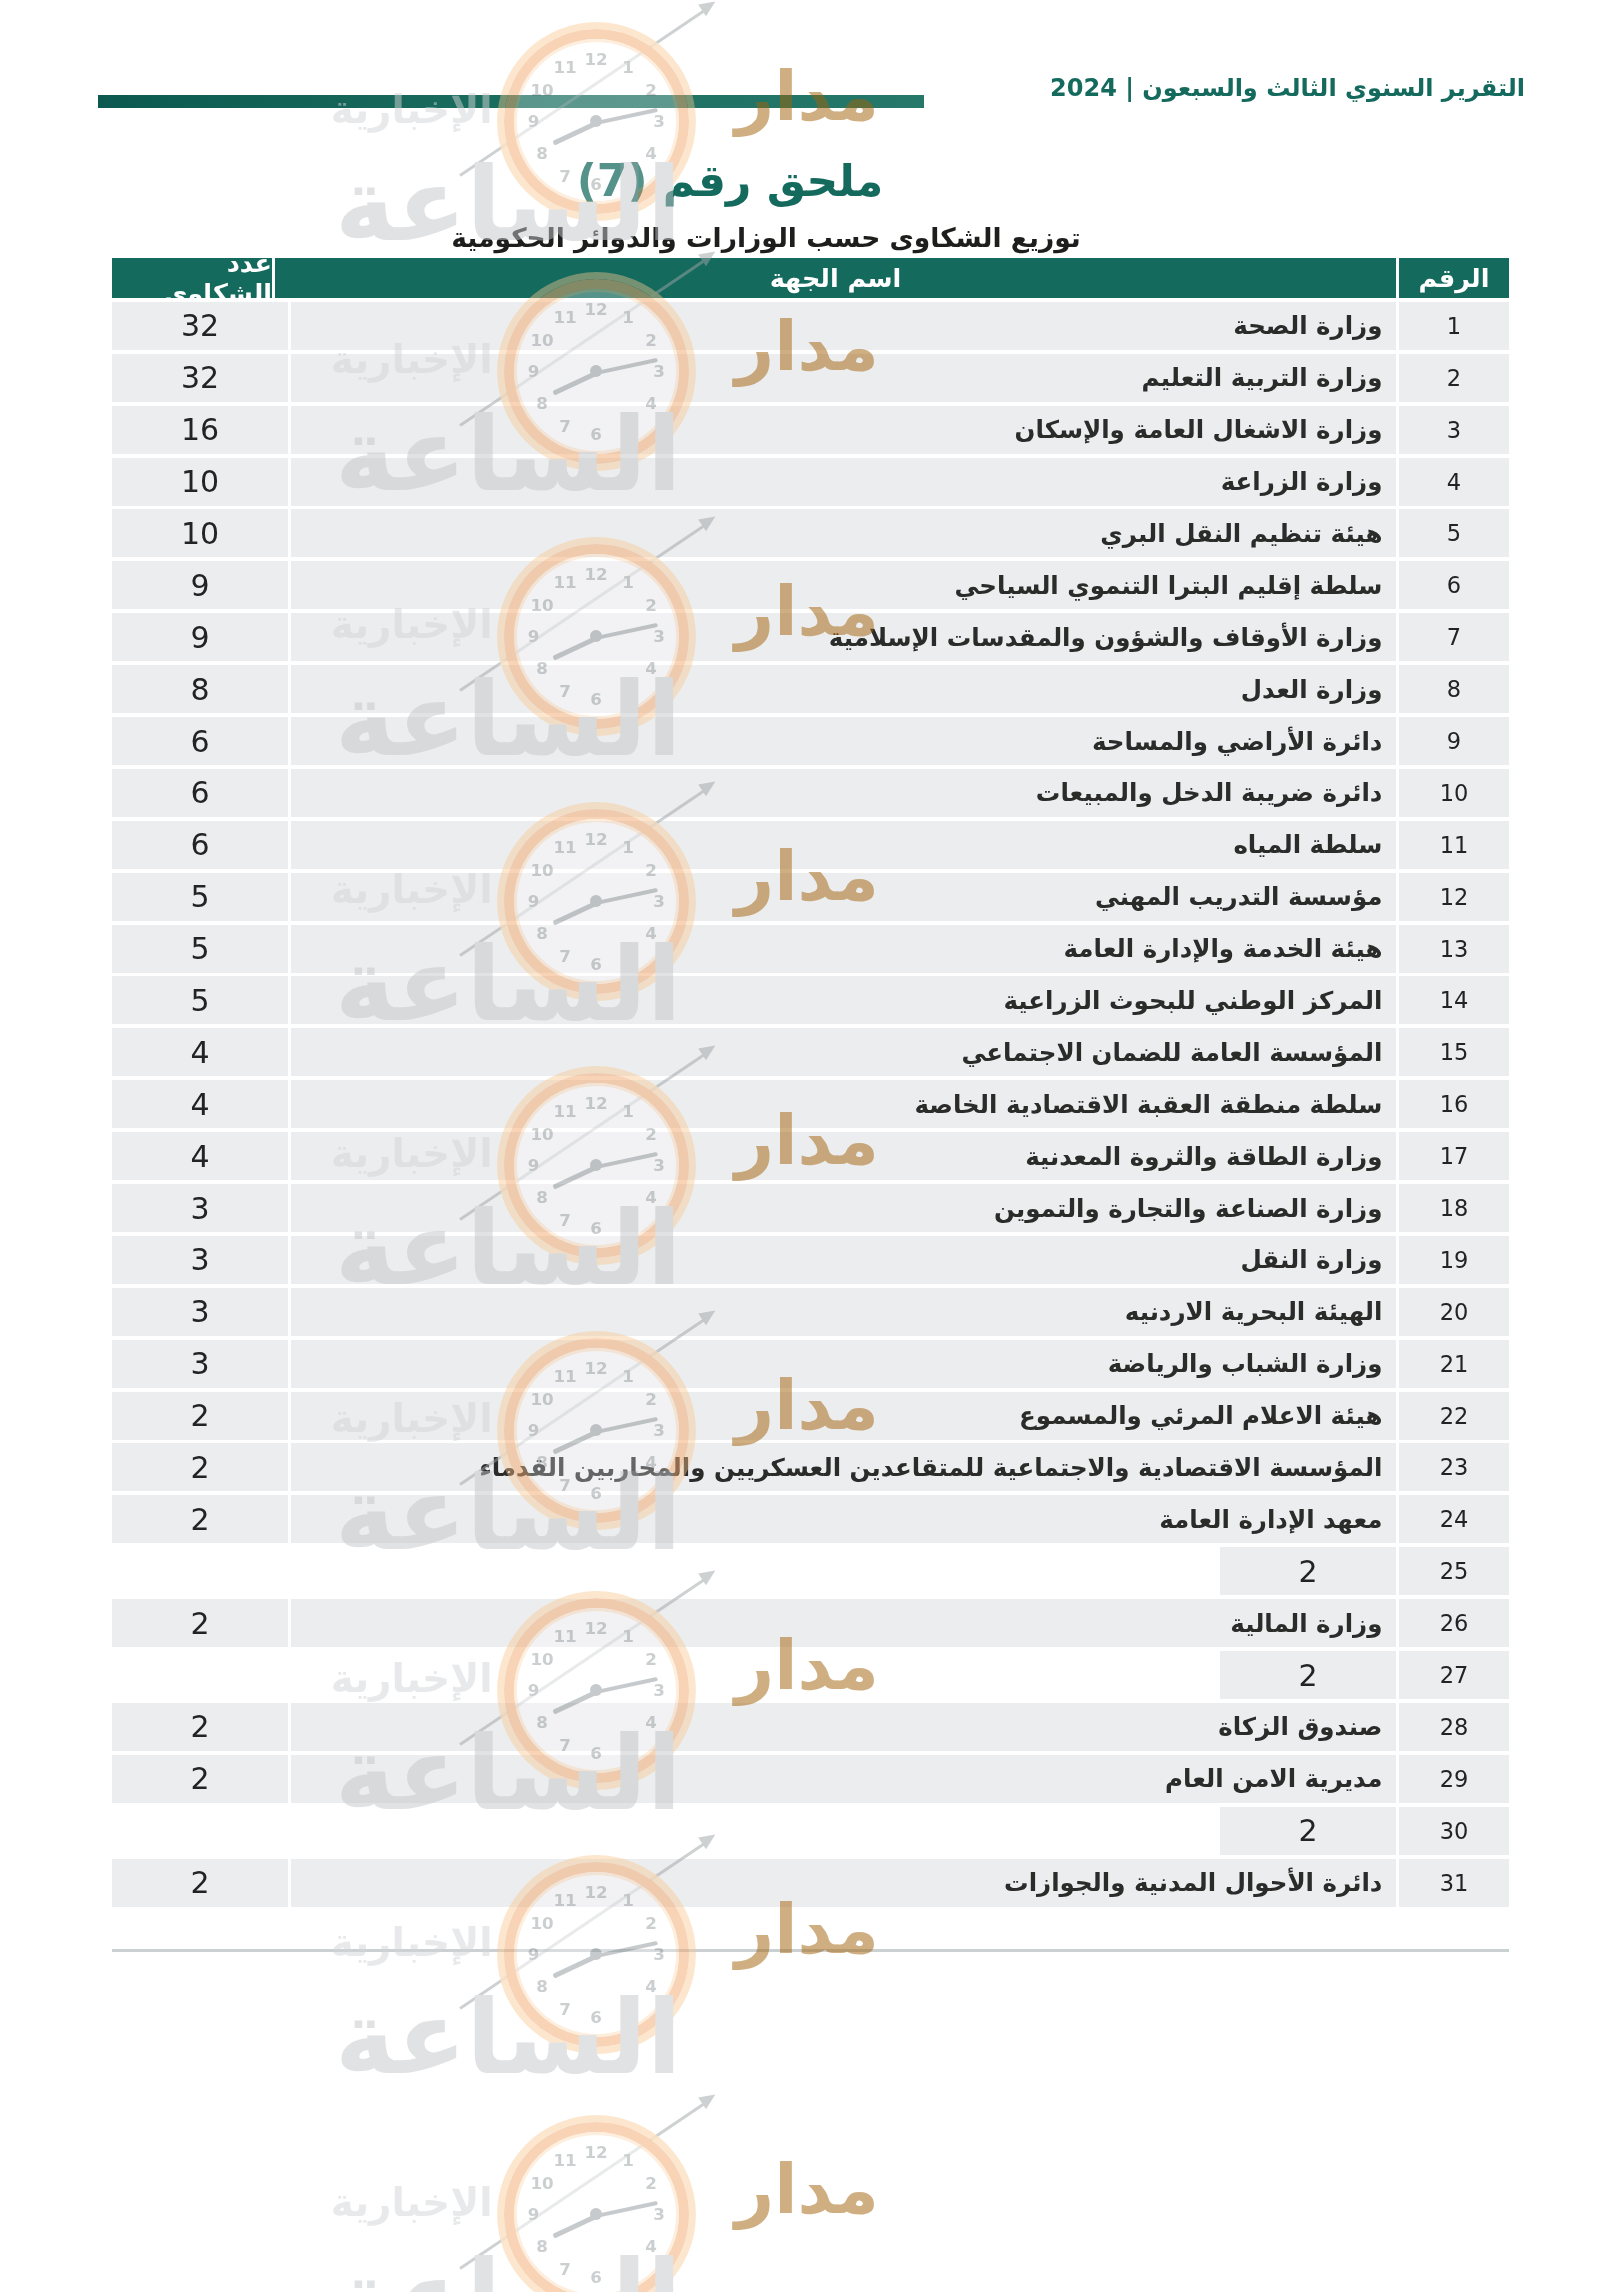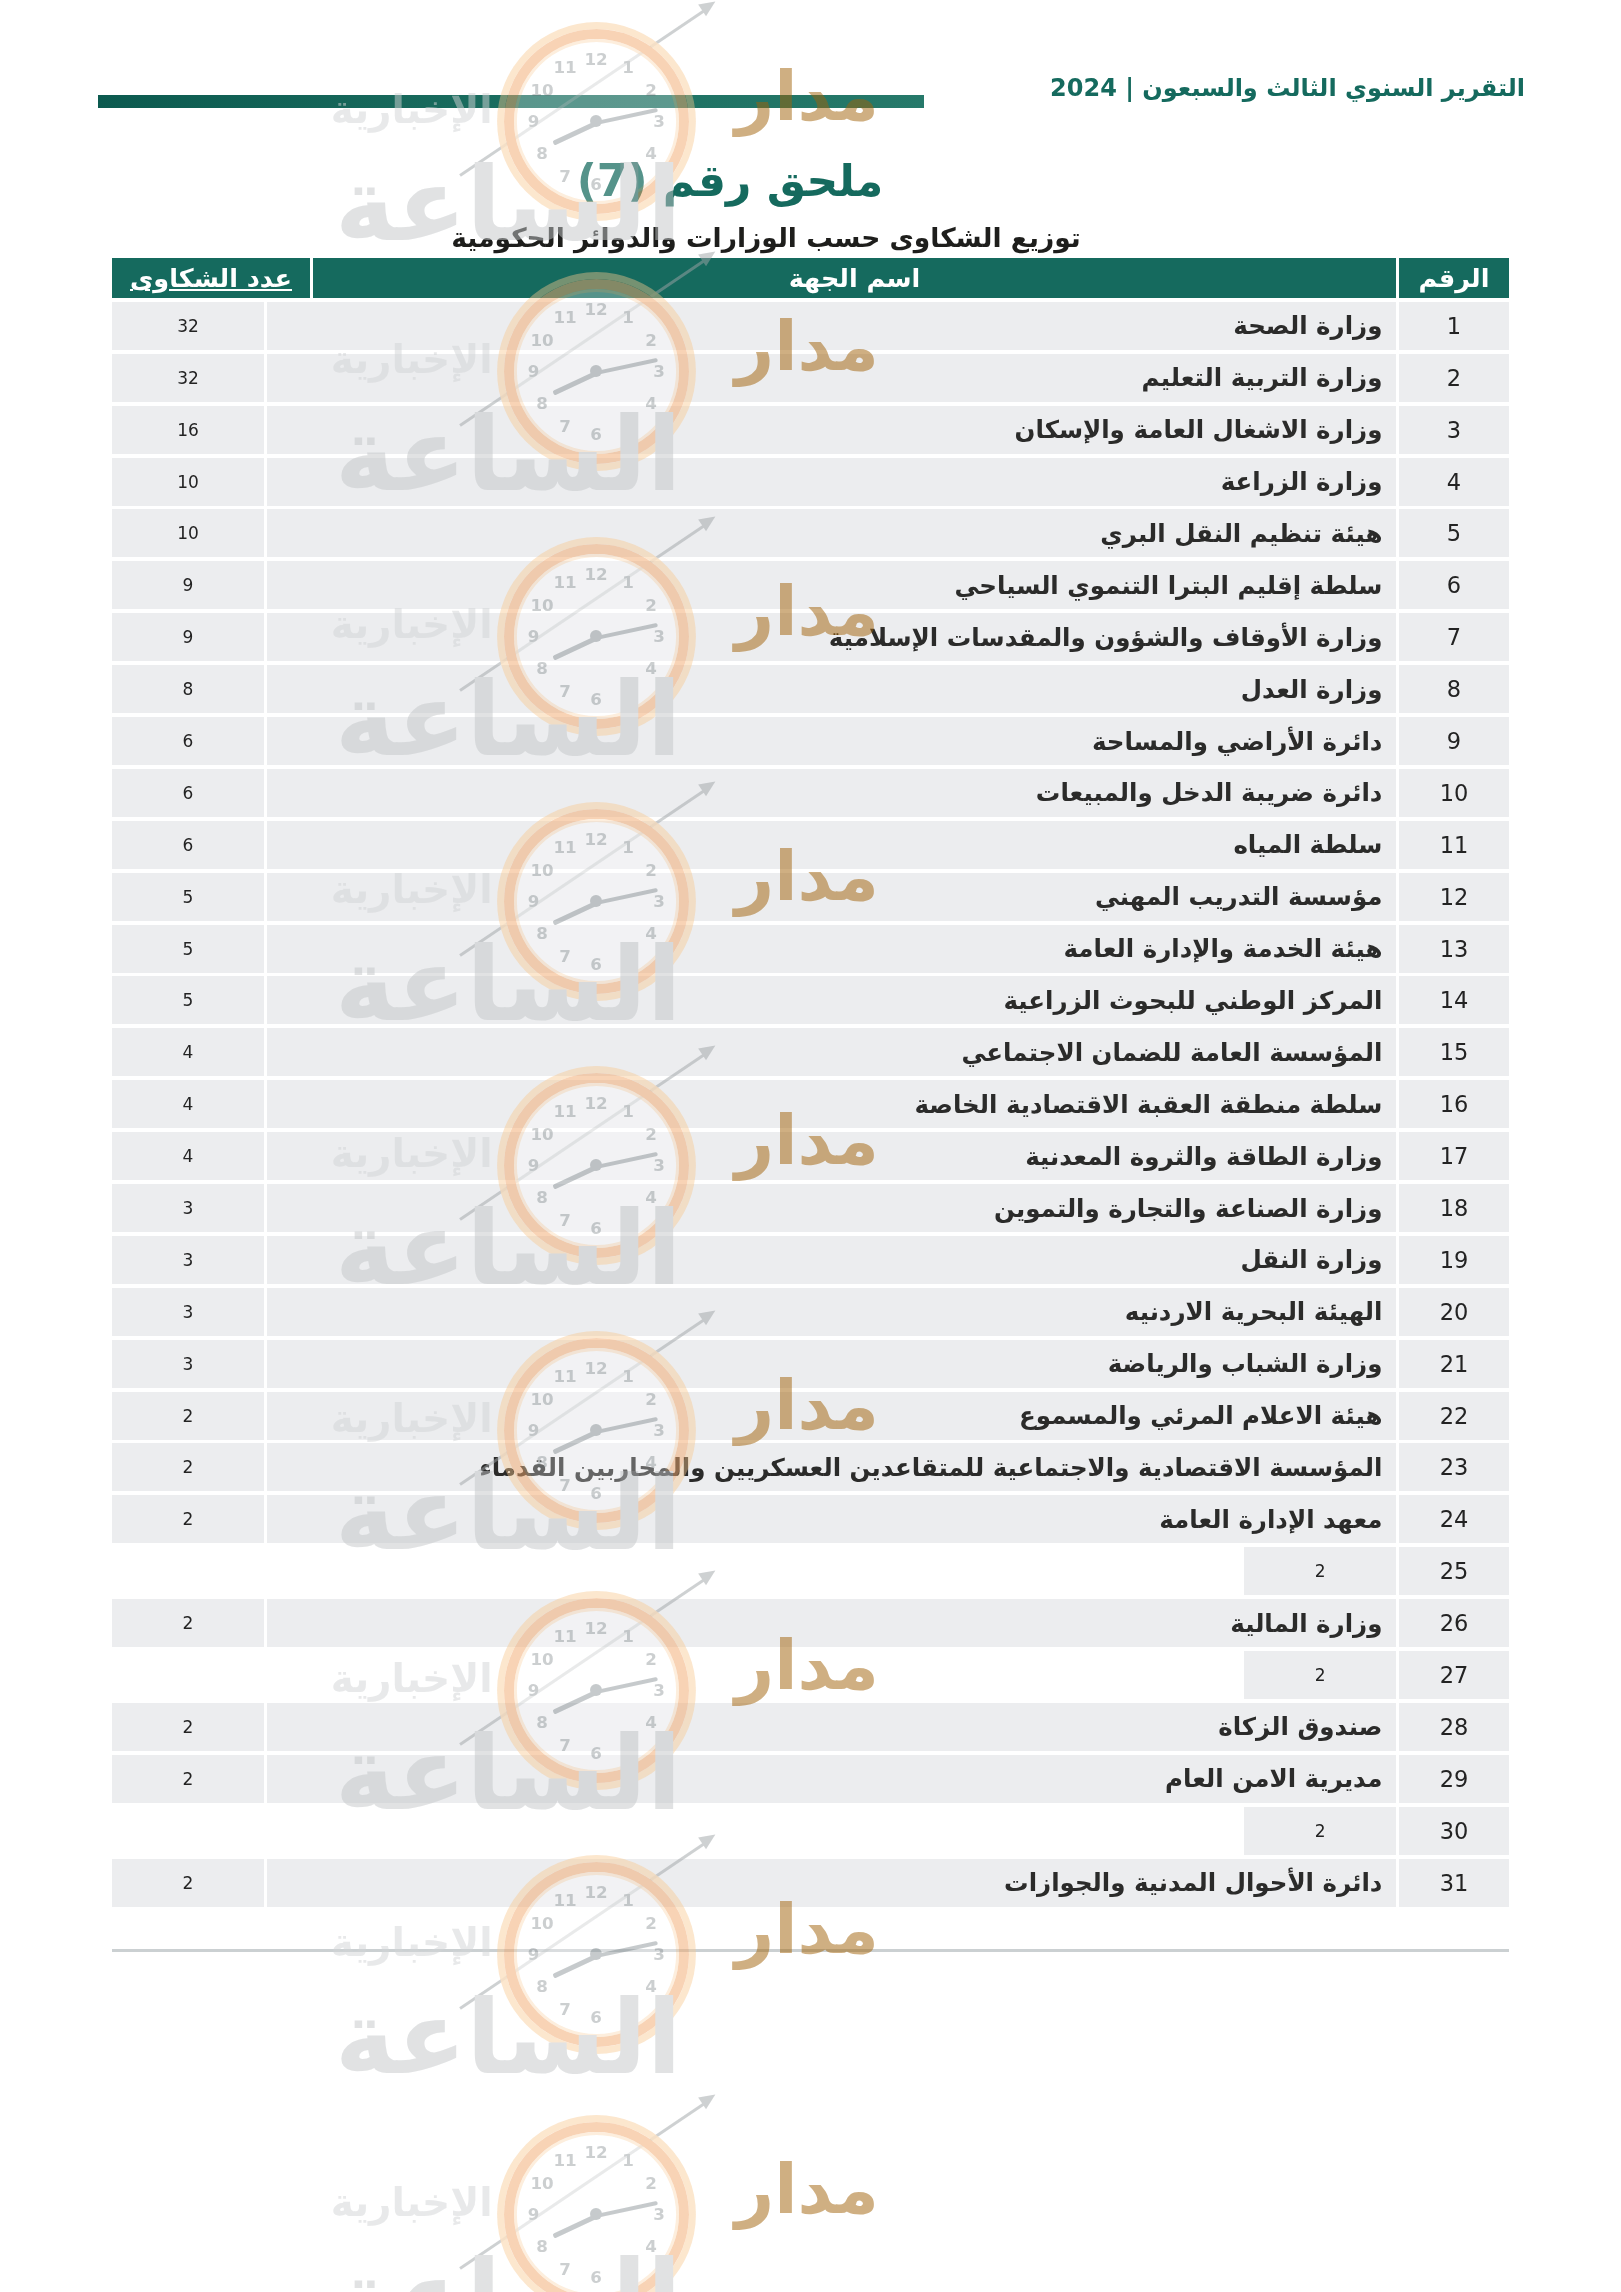--- a/index.html
+++ b/index.html
@@ -28,29 +28,29 @@
   .table{
     position:absolute;left:112px;right:112px;top:258px;direction:rtl;z-index:1;
   }
   .thead{display:flex;gap:2.9px;height:40px;margin-bottom:3.9px;}
   .th{
     background:#156a5e;color:#ffffff;font-weight:bold;font-size:25.5px;
     display:flex;align-items:center;justify-content:center;
   }
   .th.num{width:110px;}
   .th.entity{flex:1;}
-  .th.count{width:198px;text-decoration:underline;}
+  .th.count{width:160px;}
   .row{display:flex;gap:2.9px;height:48px;margin-bottom:3.9px;}
   .cell{background:#ecedef;display:flex;align-items:center;}
   .cell.num{width:110px;justify-content:center;font-size:22.5px;color:#232323;}
   .cell.entity{
     flex:1;justify-content:flex-start;padding-right:13.7px;
     font-size:24.5px;font-weight:bold;color:#2b2b2a;
   }
-  .cell.count{width:152px;justify-content:center;font-size:17px;color:#232323;}
+  .cell.count{width:176px;justify-content:center;font-size:30px;color:#232323;}
   
   .footer-line{
     position:absolute;left:112px;right:112px;top:1949px;height:2.9px;
     background:#cbd0d2;
   }
   
   .wm-layer{position:absolute;inset:0;z-index:3;pointer-events:none;}
   .wm{position:absolute;left:323px;width:745px;height:274px;opacity:.5;}
   .wm-clock{
     position:absolute;left:181px;top:0;width:165px;height:165px;

